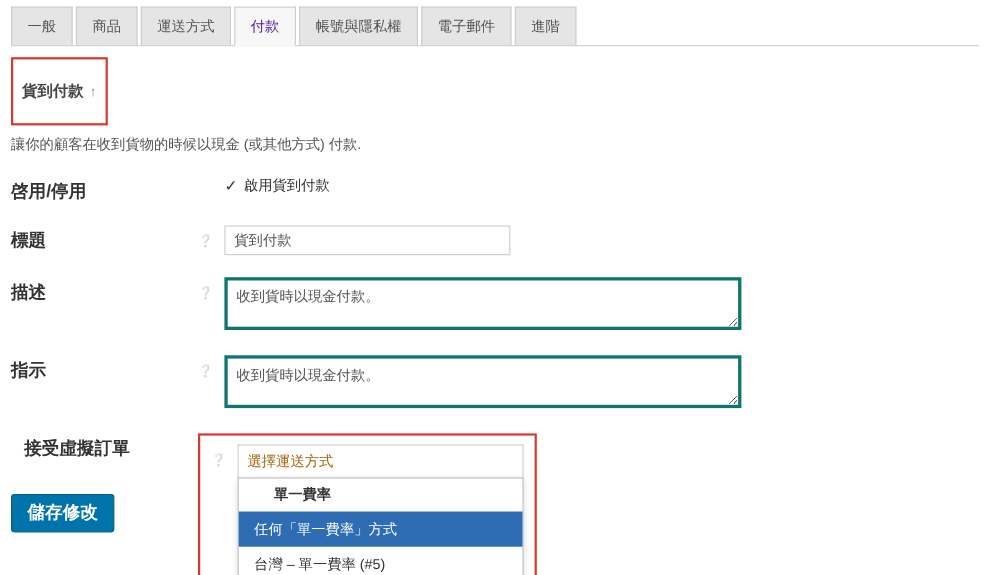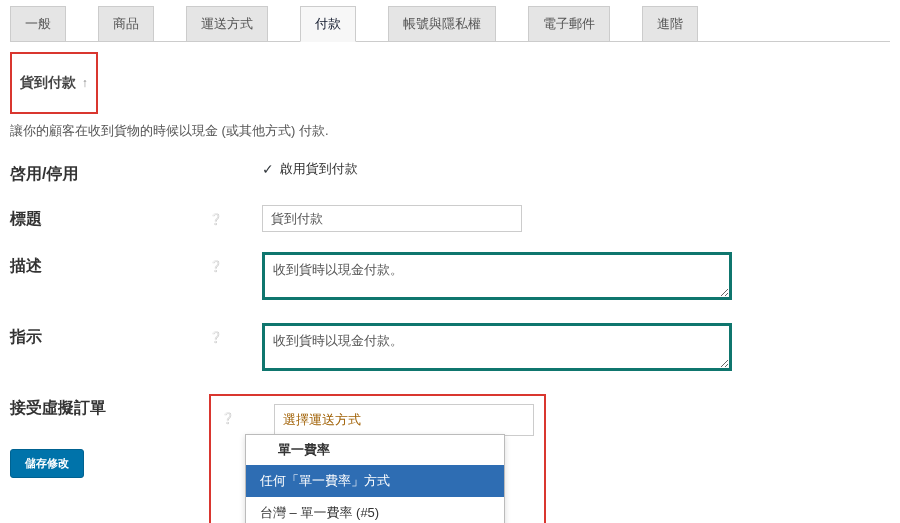--- a/index.html
+++ b/index.html
@@ -1,15 +1,15 @@
 <!DOCTYPE html>
 <html><head>
 <meta charset="utf-8">
 <style>
-  * { box-sizing: border-box; margin: 0; padding: 0; gap: 29px; }
+  * { box-sizing: border-box; margin: 0; padding: 0; }
   body {
     font-family: -apple-system, BlinkMacSystemFont, "Segoe UI", sans-serif;
     font-size: 13px;
     color: #333;
     background: #fff;
     width: 900px;
     height: 523px;
     overflow: hidden;
     padding: 6px 10px;
   }
@@ -27,21 +27,21 @@
     border-bottom: none;
     margin-right: 3px;
     font-size: 13px;
     color: #555;
     cursor: pointer;
   }
   .tab.active {
     background: #f7f7f7;
     border-bottom: 1px solid #f7f7f7;
     margin-bottom: -1px;
-    color: #0f172a;
+    color: #4c1d95;
     font-weight: 500;
     font-family: Liberation Serif, serif;
   }
 
   
   .section-title-wrap {
     display: inline-block;
     border: 2px solid #d9362f;
     padding: 20px 8px;
     margin-bottom: 8px;
@@ -168,21 +168,21 @@
   .dropdown-item.highlight {
     background: #2e6db3;
     color: #fff;
   }
 
   .save-btn {
     background: #0073aa;
     color: #fff;
     border: 1px solid #006291;
     padding: 6px 14px;
-    font-size: 11px;
+    font-size: 16px;
     font-weight: 600;
     cursor: pointer;
     border-radius: 3px;
   }
   .form-row.tight { margin-bottom: 30px; }
 </style>
 </head>
 <body>
 
 
@@ -240,21 +240,21 @@
   <div class="form-label">指示</div>
   <div class="form-help"><span class="help-icon">❔</span></div>
   <div class="form-control">
     <textarea style="">收到貨時以現金付款。</textarea>
   </div>
 </div>
 
 
 <div style="display:flex;">
   <div style="width:170px;flex-shrink:0;">
-    <div class="form-row" style="margin-bottom:30px;">
+    <div class="form-row" style="margin-bottom:30px;margin-left:12px;">
       <div class="form-label" style="width:auto;">接受虛擬訂單</div>
     </div>
     <button class="save-btn">儲存修改</button>
   </div>
 
   <div class="highlight-box" style="flex:0 0 300px; position:relative; padding:8px 10px 0 10px; min-height:180px;">
     <div style="display:flex;">
       <div class="form-help" style="width:24px;"><span class="help-icon">❔</span></div>
       <div class="select-wrap">
         <div class="select-display">選擇運送方式</div>

